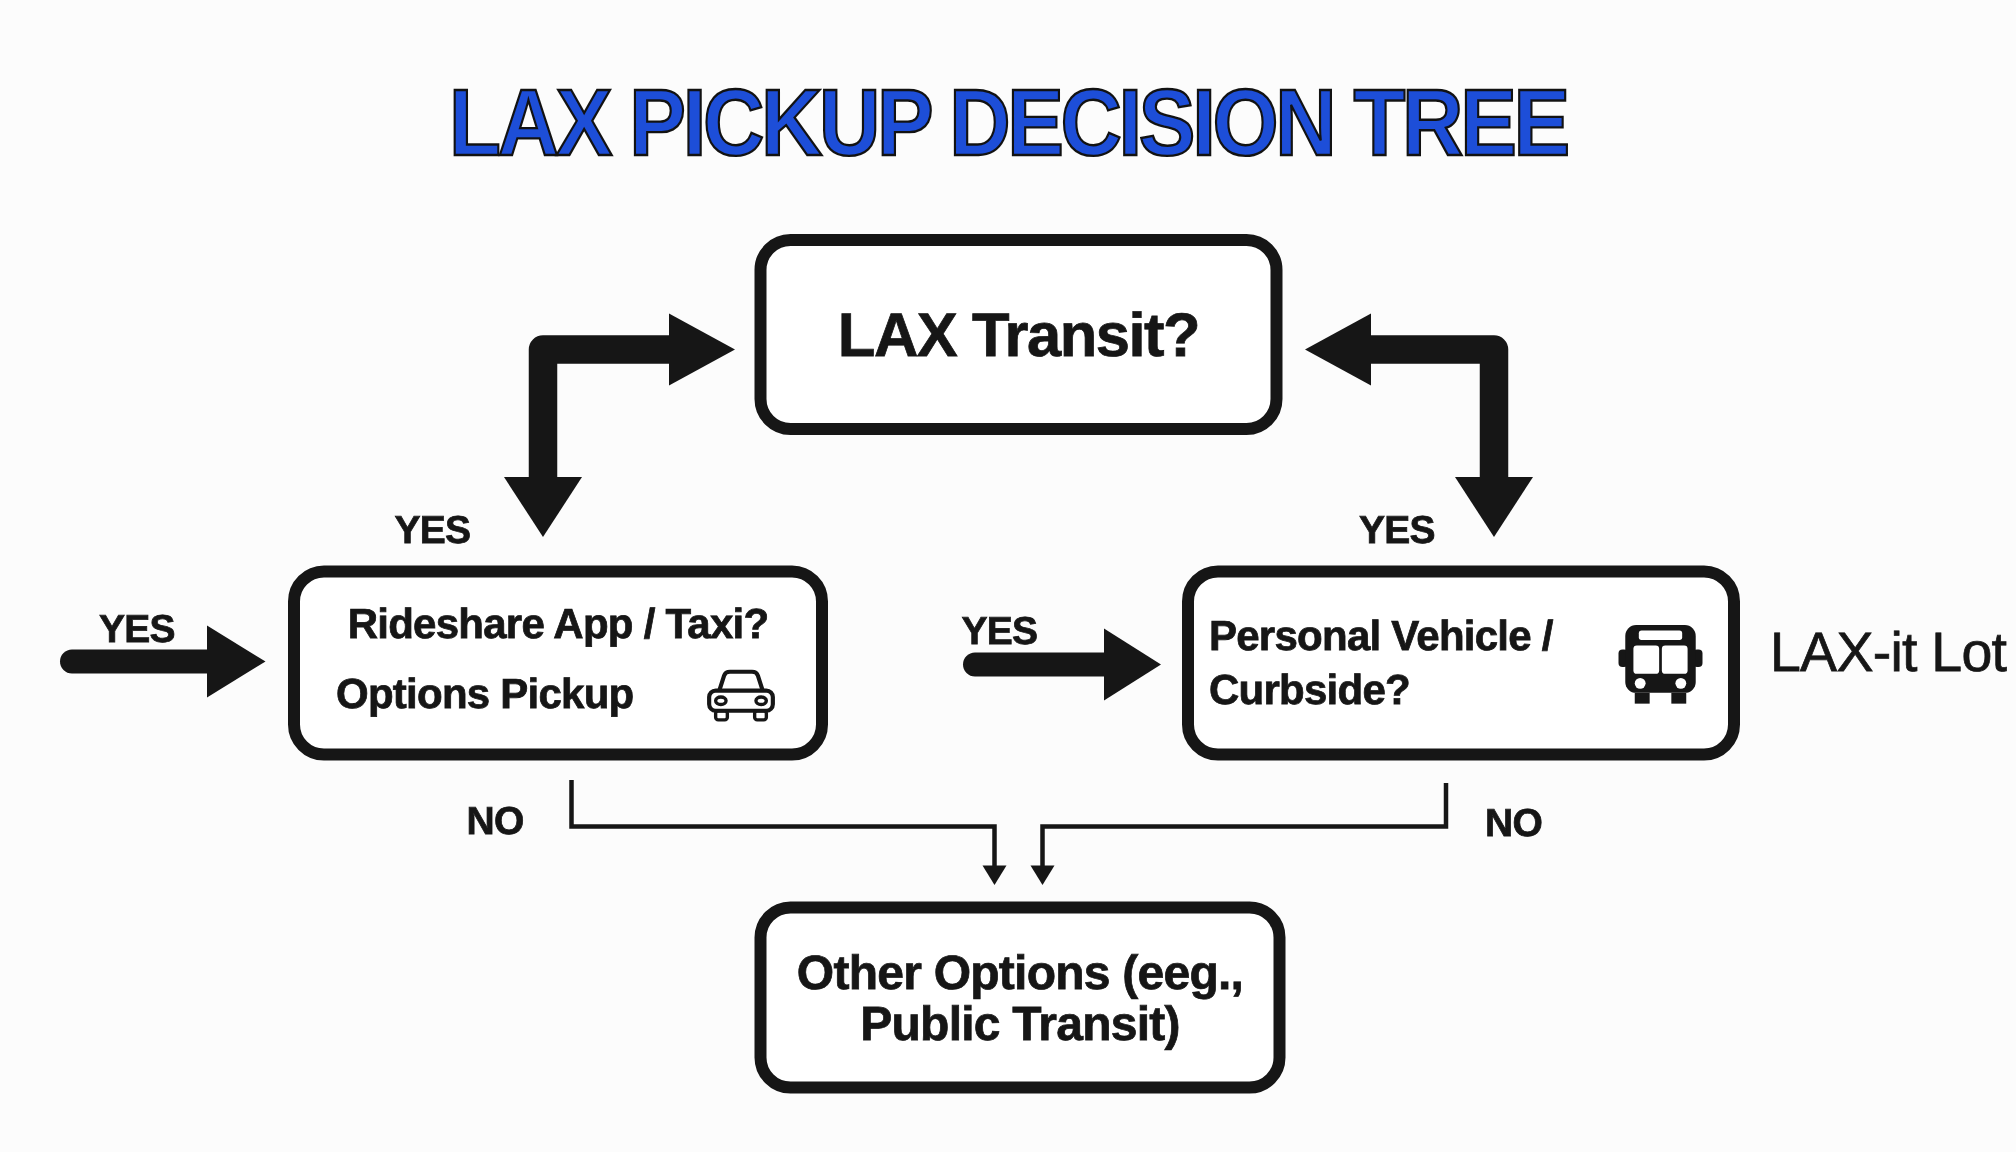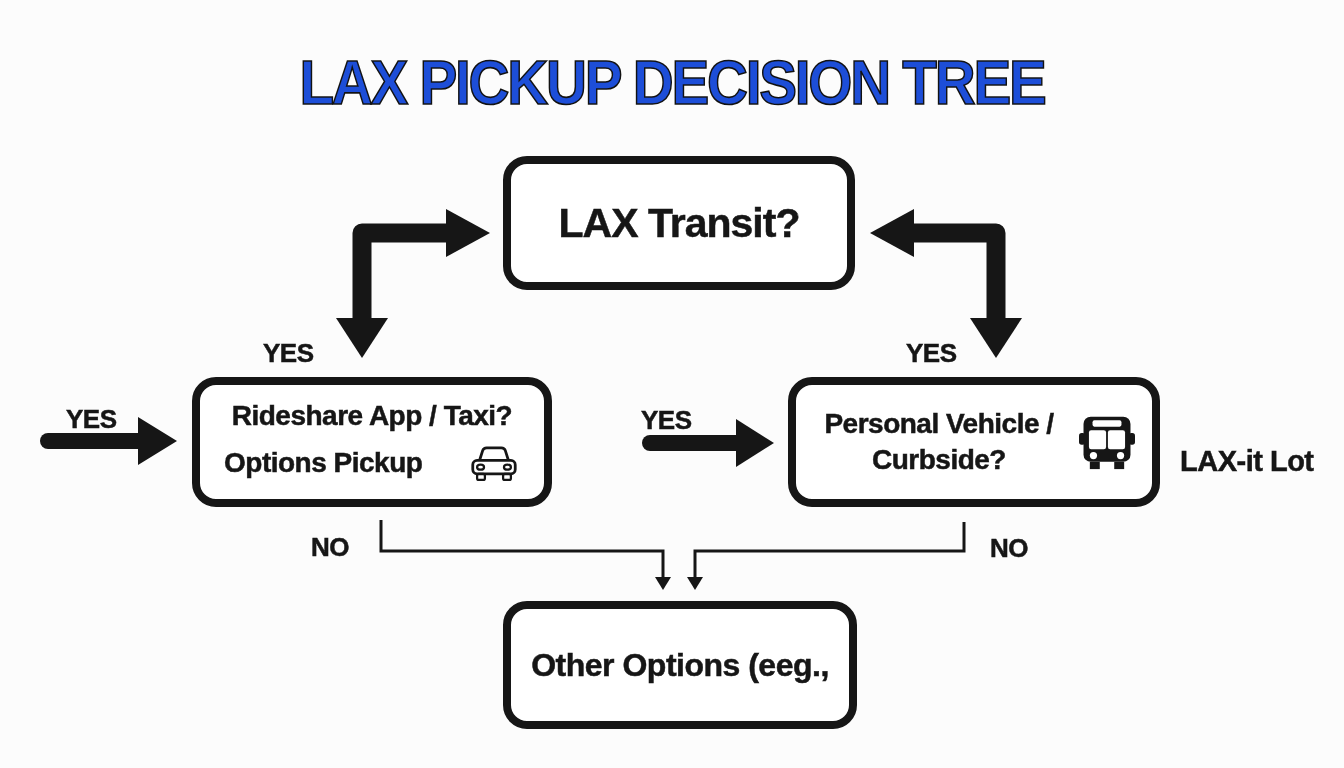--- a/index.html
+++ b/index.html
@@ -84,21 +84,20 @@
     width: 372px;
     height: 130px;
     flex-direction: row;
     font-size: 28px;
     letter-spacing: -0.5px;
     padding: 0 16px 0 10px;
     gap: 6px;
   }
   .node-right .textcol {
     flex: 1;
-    text-align: center;
     line-height: 36px;
   }
   .node-bottom {
     left: 503px;
     top: 601px;
     width: 354px;
     height: 128px;
     font-size: 32px;
     letter-spacing: -0.5px;
     line-height: 34px;
@@ -113,23 +112,23 @@
   }
   .lbl-yes-elbow-left  { left: 263px; top: 338px; }
   .lbl-yes-elbow-right { left: 906px; top: 338px; }
   .lbl-yes-far-left    { left: 66px;  top: 404px; }
   .lbl-yes-middle      { left: 641px; top: 405px; }
   .lbl-no-left         { left: 311px; top: 532px; }
   .lbl-no-right        { left: 990px; top: 533px; }
   .side-note {
     position: absolute;
     left: 1180px;
-    top: 445px;
-    font-size: 29px;
-    font-weight: 700;
+    top: 414px;
+    font-size: 37px;
+    font-weight: 400;
     letter-spacing: -0.5px;
     -webkit-text-stroke: 0.5px #161616;
   }
   .vehicle-icon {
     flex: 0 0 auto;
     display: block;
   }
 </style>
 </head>
 <body>
@@ -208,20 +207,21 @@
       <circle cx="47" cy="46" r="4" fill="#ffffff"></circle>
       <rect x="13" y="53" width="11" height="8" fill="#161616"></rect>
       <rect x="40" y="53" width="11" height="8" fill="#161616"></rect>
     </svg>
   </div>
 
   <div class="side-note">LAX-it Lot</div>
 
   <div class="node node-bottom">
     <div>Other Options (eeg.,</div>
+    <div>Public Transit)</div>
   </div>
 
   <span class="edge-label lbl-yes-elbow-left">YES</span>
   <span class="edge-label lbl-yes-elbow-right">YES</span>
   <span class="edge-label lbl-yes-far-left">YES</span>
   <span class="edge-label lbl-yes-middle">YES</span>
   <span class="edge-label lbl-no-left">NO</span>
   <span class="edge-label lbl-no-right">NO</span>
 
 </div>

